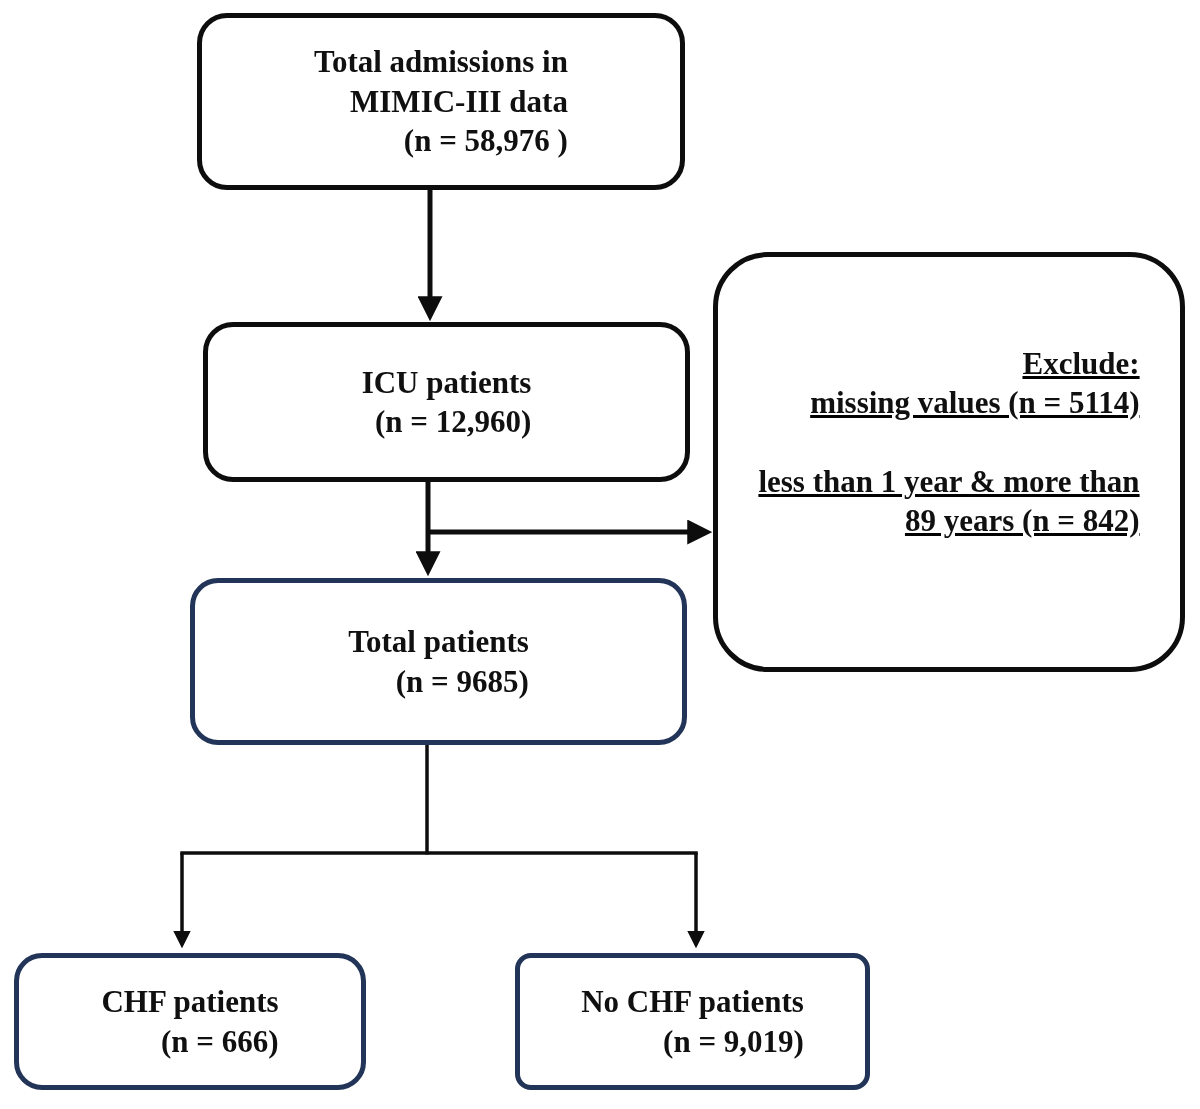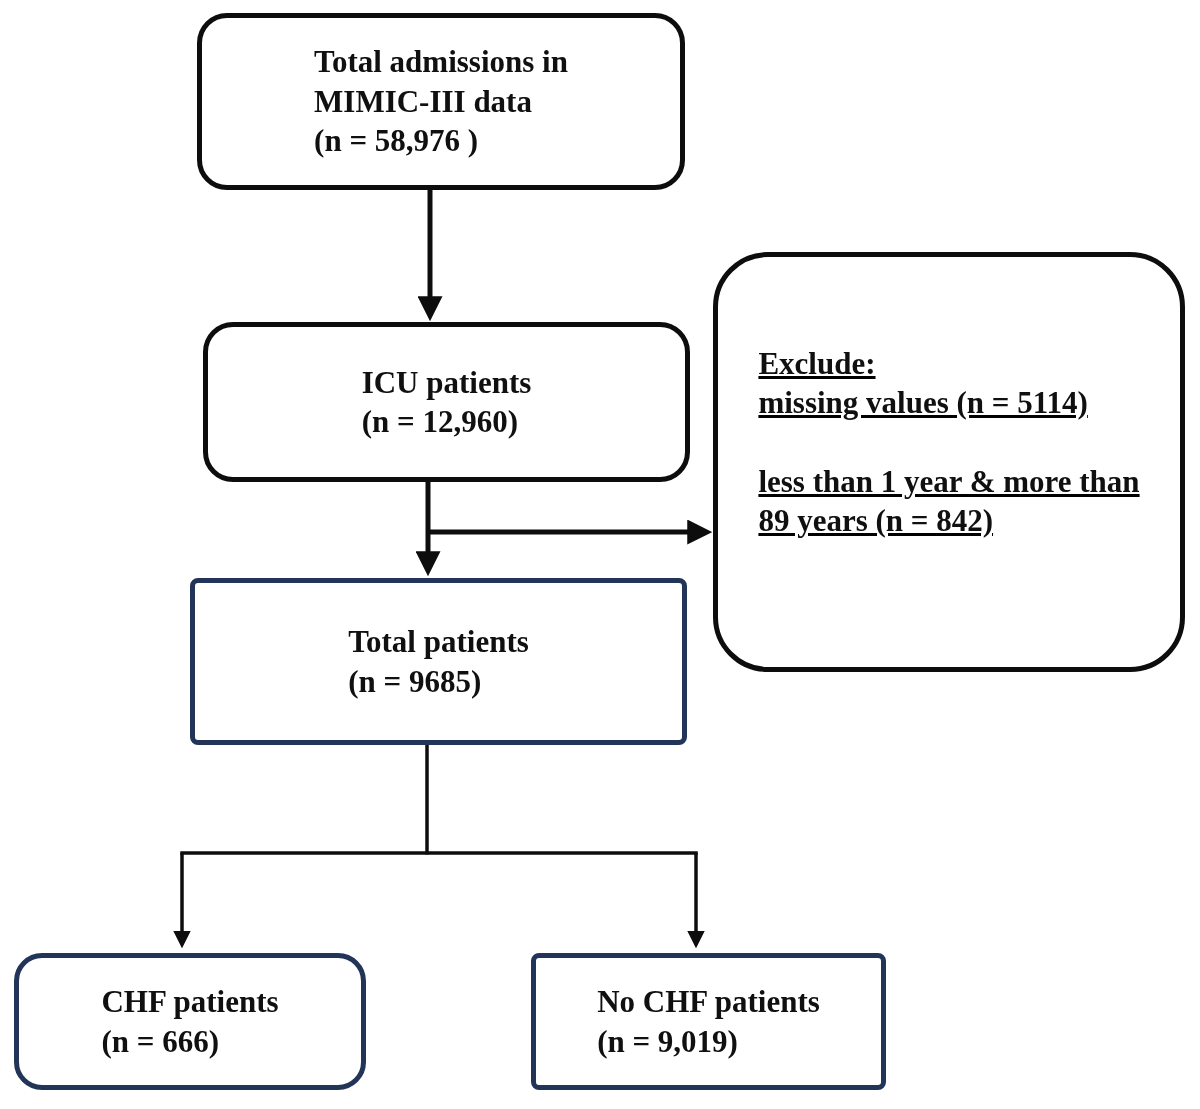--- a/index.html
+++ b/index.html
@@ -25,38 +25,38 @@
     pointer-events: none;
   }
   .box {
     position: absolute;
     z-index: 2;
     box-sizing: border-box;
     background: #ffffff;
     display: flex;
     align-items: center;
     justify-content: center;
-    text-align: left;
+    text-align: right;
   }
   .box .label {
     font-weight: bold;
     font-size: 31px;
     line-height: 1.27;
     color: #101010;
     white-space: pre-line;
   }
   .border-black { border: 5px solid #0d0d0d; }
   .border-navy  { border: 5px solid #223457; }
 
   #box-total-admissions { left: 197px; top: 13px;  width: 488px; height: 177px; border-radius: 30px; }
   #box-icu-patients     { left: 203px; top: 322px; width: 487px; height: 160px; border-radius: 30px; }
   #box-exclude          { left: 713px; top: 252px; width: 472px; height: 420px; border-radius: 55px; padding-bottom: 40px; text-decoration: underline; }
-  #box-total-patients   { left: 190px; top: 578px; width: 497px; height: 167px; border-radius: 8px; }
+  #box-total-patients   { left: 190px; top: 578px; width: 497px; height: 167px; border-radius: 28px; }
   #box-chf-patients     { left: 14px;  top: 953px; width: 352px; height: 137px; border-radius: 28px; }
-  #box-no-chf-patients  { left: 515px; top: 953px; width: 355px; height: 137px; border-radius: 8px; margin-left: 16px; }
+  #box-no-chf-patients  { left: 515px; top: 953px; width: 355px; height: 137px; border-radius: 16px; }
 </style>
 </head>
 <body>
 
 <div class="canvas">
 
   <svg class="connectors" width="1200" height="1109" viewBox="0 0 1200 1109" xmlns="http://www.w3.org/2000/svg">
     <defs>
       <marker id="arrowhead" viewBox="0 0 10 10" refX="7.5" refY="5" markerWidth="5" markerHeight="5" orient="auto">
         <path d="M 0 0 L 10 5 L 0 10 z" fill="#0d0d0d"></path>

